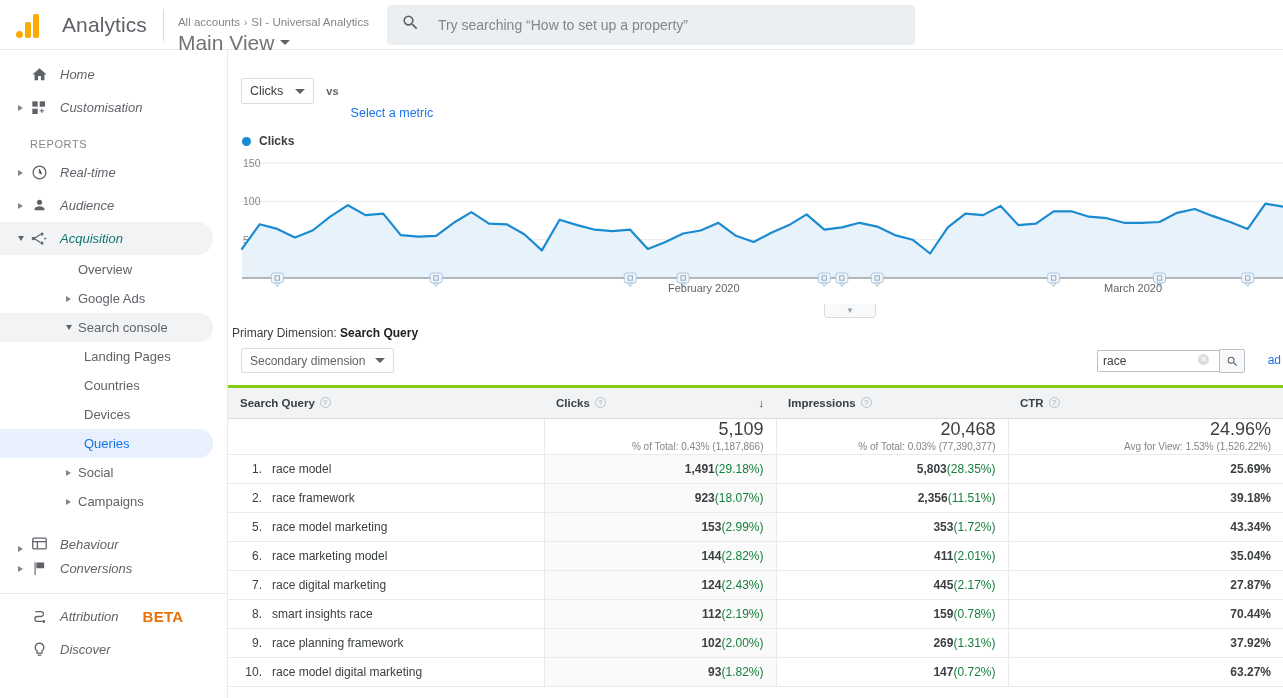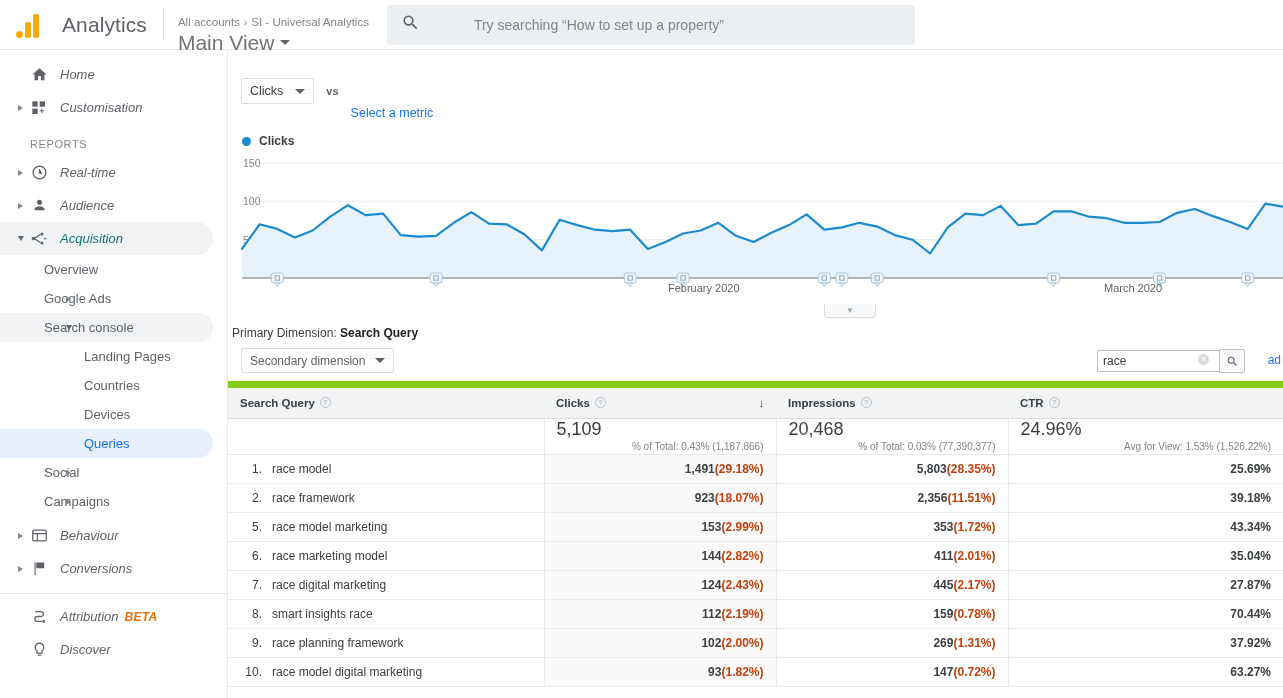--- a/index.html
+++ b/index.html
@@ -48,21 +48,21 @@
   #searchbar {
     margin-left: 18px;
     width: 528px; height: 40px;
     background: #eceff1; border-radius: 4px;
     display: flex; align-items: center; padding: 0 14px;
   }
   #searchbar .mag { margin-right: 16px; }
   #search-input {
     border: none; background: transparent; outline: none;
     font-family: "Liberation Sans", sans-serif;
-    font-size: 14px; color: #0f766e; width: 440px; margin-left: 36px;
+    font-size: 14px; color: #0f766e; width: 440px;
   }
   #search-input::placeholder { color:#80868b; }
 
   
   #sidebar {
     position: absolute; top: 50px; left: 0;
     width: 228px; height: 648px;
     background: #fff;
     border-right: 1px solid #e8eaed;
     padding-top: 8px;
@@ -100,29 +100,29 @@
     font-size: 11px; color: #80868b; letter-spacing: .6px;
     margin: 14px 0 6px 30px; font-weight: 500;
   }
   .sub-row {
     height: 29px; display:flex; align-items:center;
     font-size: 13px; color:#5f6368; cursor:pointer;
     border-radius: 0 18px 18px 0; margin-right:14px;
     position: relative; white-space: nowrap;
   }
   .sub-row .sub-arrow { position:absolute; left:66px; width:0;height:0; }
-  .sub-row .sub-label { margin-left: 44px; }
+  .sub-row .sub-label { margin-left: 78px; }
   .sub-row.lvl3 .sub-label { margin-left: 84px; }
   .sub-row.expanded { background:#f1f3f4; }
   .sub-row.selected { background:#e8f0fe; }
   .sub-row.selected .sub-label { color:#1a73e8; }
   .sidebar-sep { height:1px; background:#e8eaed; margin: 8px 0 6px 0; }
   .beta-tag {
-    color:#e8710a; font-size:12px; font-weight:700; margin-left:6px;
-    vertical-align: super; letter-spacing:.3px;font-style:italic;
+    color:#e8710a; font-size:15px; font-weight:700; margin-left:24px;
+    vertical-align: super; letter-spacing:.3px;
   }
 
   
   #main {
     position:absolute; top:50px; left:228px;
     width: 1055px; height: 648px;
     background:#fff; overflow:hidden;
   }
   #metric-row {
     display:flex; align-items:center; padding: 12px 0 0 13px; gap: 12px;
@@ -153,21 +153,21 @@
     display:flex; align-items:center; justify-content:center;
   }
 
   
   #primary-dim {
     margin: 12px 0 0 4px; font-size:12px; color:#3c4043;
   }
   #primary-dim b { color:#202124; }
   #toolbar-row {
     position:relative; height: 44px; margin-top: 4px;
-    border-bottom: 7px solid #84cc16;
+    border-bottom: 3px solid #84cc16;
   }
   #secondary-dim {
     position:absolute; left:13px; top:4px;
     border:1px solid #dadce0; border-radius:2px;
     height:25px; padding: 0 8px; min-width:118px;
     display:flex; align-items:center; justify-content:space-between; gap:10px;
     font-size:12px; color:#5f6368; background:#fff; cursor:pointer;
   }
   #filter-box {
     position:absolute; right: 38px; top: 5px;
@@ -218,26 +218,26 @@
   .col-im { width: 232px; }
   .col-ct { width: 275px; }
 
   #table tbody td {
     height:29px; font-size:12px; color:#3c4043;
     border-bottom:1px solid #e8eaed; padding: 0 12px;
     vertical-align: middle;
   }
   .summary-row td { height: 52px; background:#fff; }
   .summary-row td.white { background:#fff; }
-  .sum-big { font-size:18px; color:#3c4043; text-align:left; display:block; line-height:21px;}
+  .sum-big { font-size:18px; color:#3c4043; text-align:right; display:block; line-height:21px;}
   .sum-sub { font-size:10px; color:#80868b; text-align:right; display:block; line-height:14px;}
   td.cell-num { text-align:right; }
   td.shade { background:#fafafa; }
   .vnum { font-weight:700; color:#3c4043; }
-  .vpct { color:#c2410c; font-weight:700; }
+  .vpct { color:#15803d; font-weight:400; }
   .rank { display:inline-block; width:22px; text-align:right; color:#3c4043; margin-right:10px; }
   .qlink { color:#3c4043; }
   .cell-border-l { border-left:1px solid #e8eaed; }
 </style>
 </head>
 <body>
 
 <div id="topbar">
   <div id="ga-logo">
     <div class="dot-logo"></div>
@@ -354,21 +354,21 @@
 
   <div class="sub-row">
     <span class="sub-arrow arrow-right"></span>
     <span class="sub-label">Social</span>
   </div>
   <div class="sub-row">
     <span class="sub-arrow arrow-right"></span>
     <span class="sub-label">Campaigns</span>
   </div>
 
-  <div class="nav-row" style="margin-top:3px;">
+  <div class="nav-row" style="margin-top:3px;align-items:flex-end;">
     <span class="arrow arrow-right"></span>
     <span class="nav-icon">
       <svg width="17" height="17" viewBox="0 0 24 24">
           <rect x="2.5" y="4.5" width="19" height="15" rx="1.6" fill="none" stroke="#5f6368" stroke-width="1.8"></rect>
           <path stroke="#5f6368" stroke-width="1.8" d="M2.5 9.5h19M9 9.5V19"></path>
         </svg>
     </span>
     <span class="nav-label">Behaviour</span>
   </div>
 

